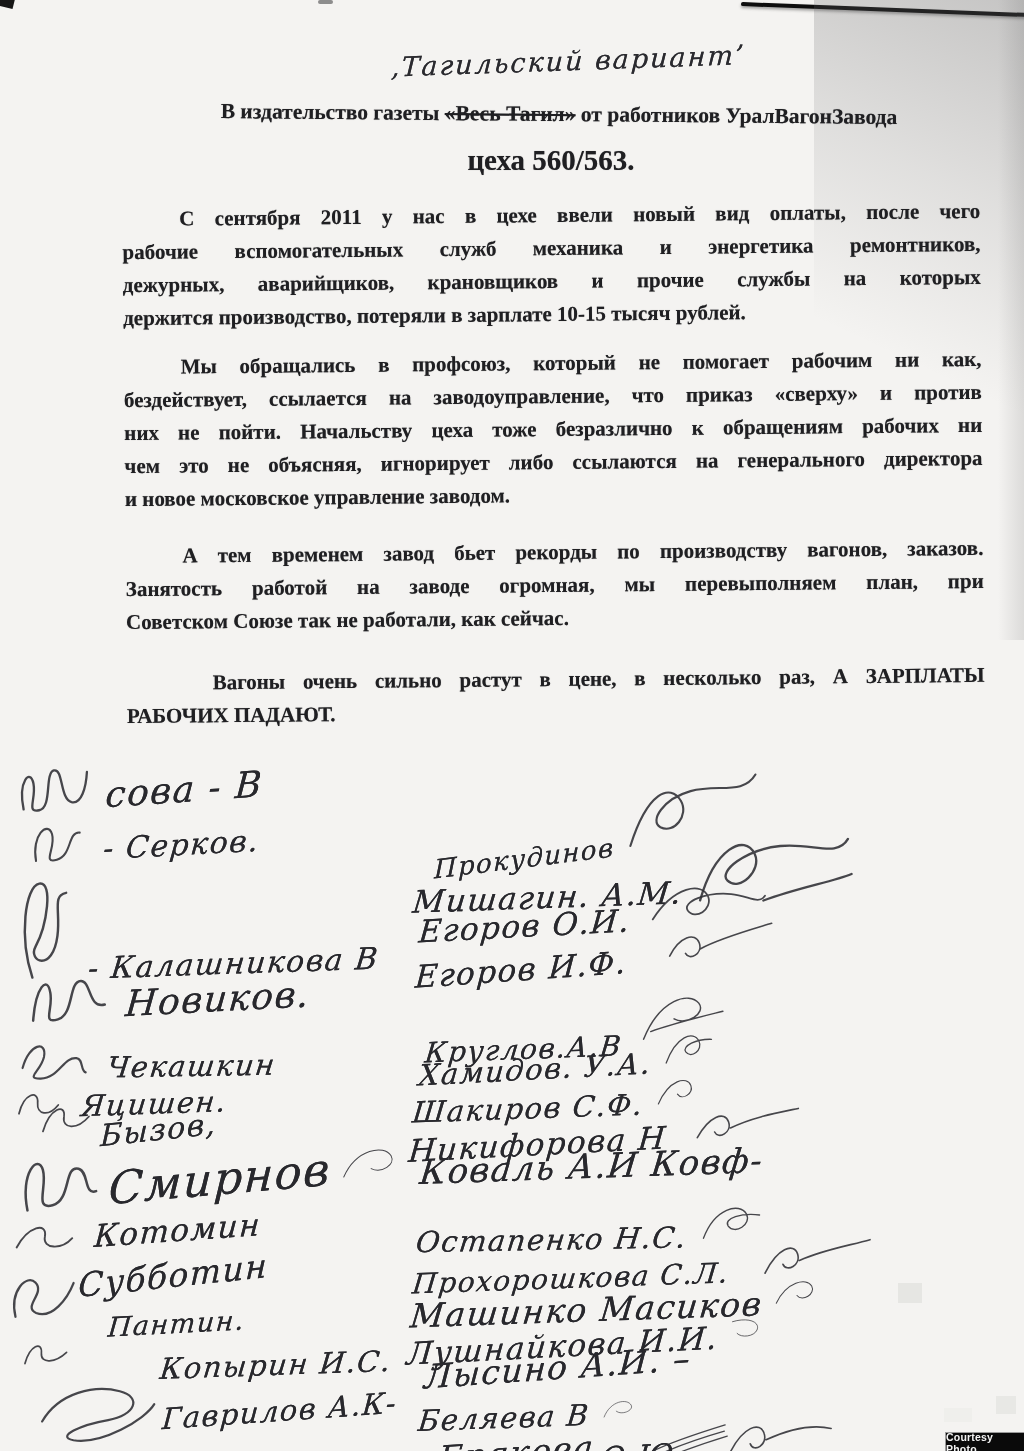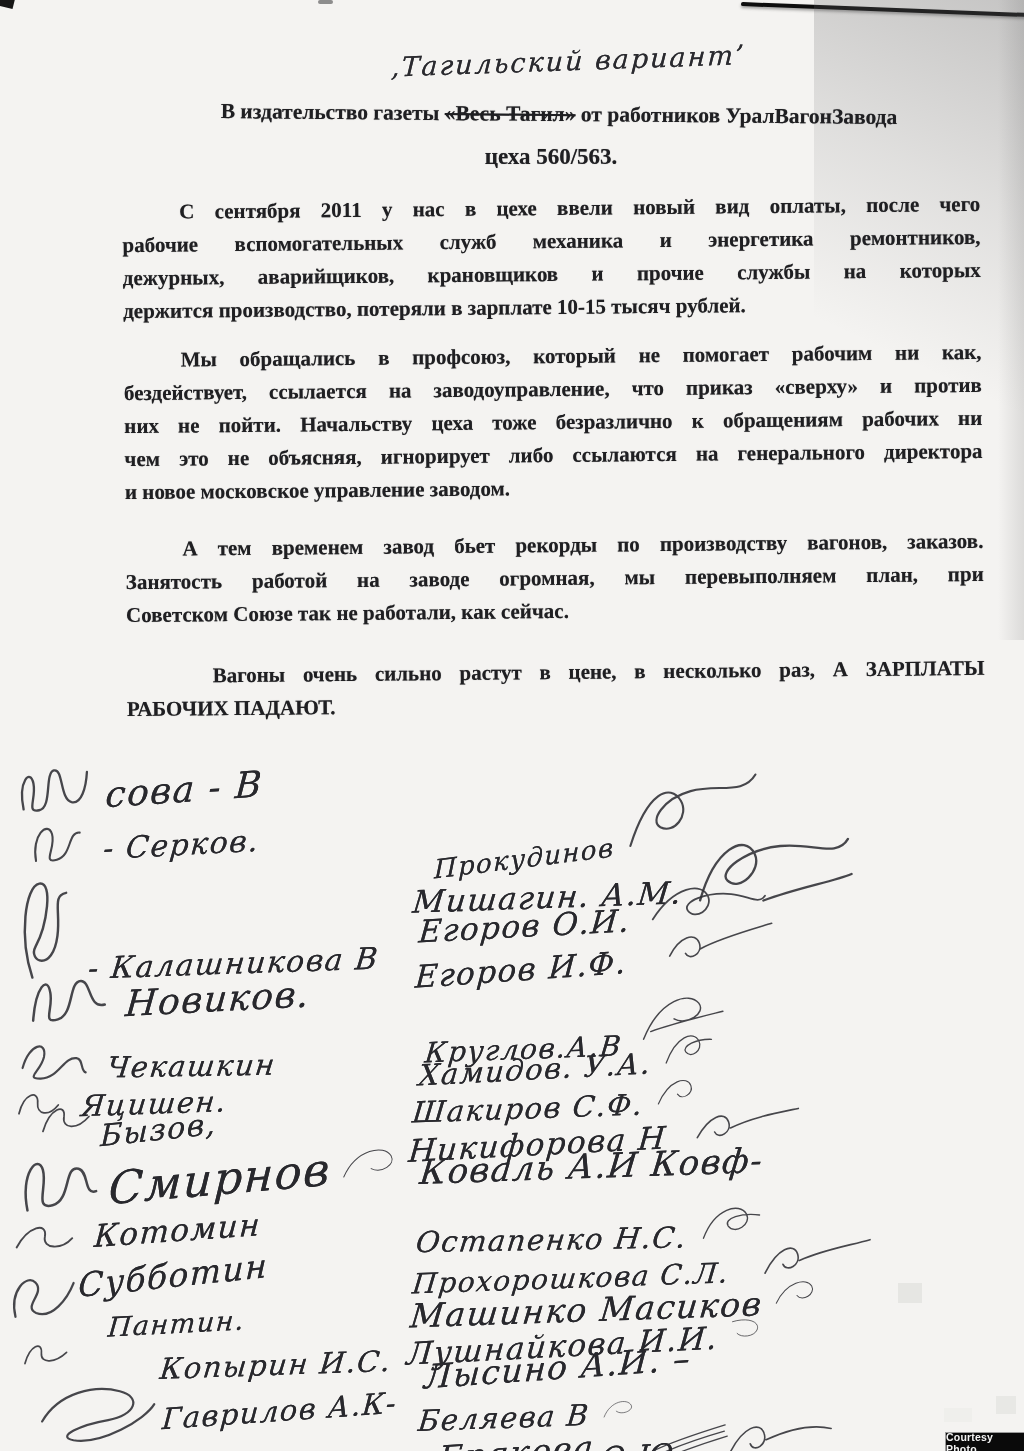--- a/index.html
+++ b/index.html
@@ -45,21 +45,21 @@
     font-size:21.5px;
     font-weight:600;
     transform:rotate(.5deg);
     text-shadow:0 0 .7px rgba(25,25,28,.6);
     white-space:nowrap;
   }
   .struck{text-decoration:line-through;text-decoration-thickness:2.2px;}
   .unit-line{
     margin-top:17px;
     text-align:center;
-    font-size:23px;
+    font-size:29px;
     font-weight:600;
     text-shadow:0 0 .7px rgba(25,25,28,.6);
   }
   .paras{transform:rotate(-.55deg);transform-origin:50% 0;}
   .para{margin-top:22px;font-size:21px;font-weight:600;text-shadow:0 0 .7px rgba(25,25,28,.55);}
   .para.p2{margin-top:16px;}
   .para.p3{margin-top:24px;}
   .para.p4{margin-top:28px;}
   .pline{
     line-height:33px;

